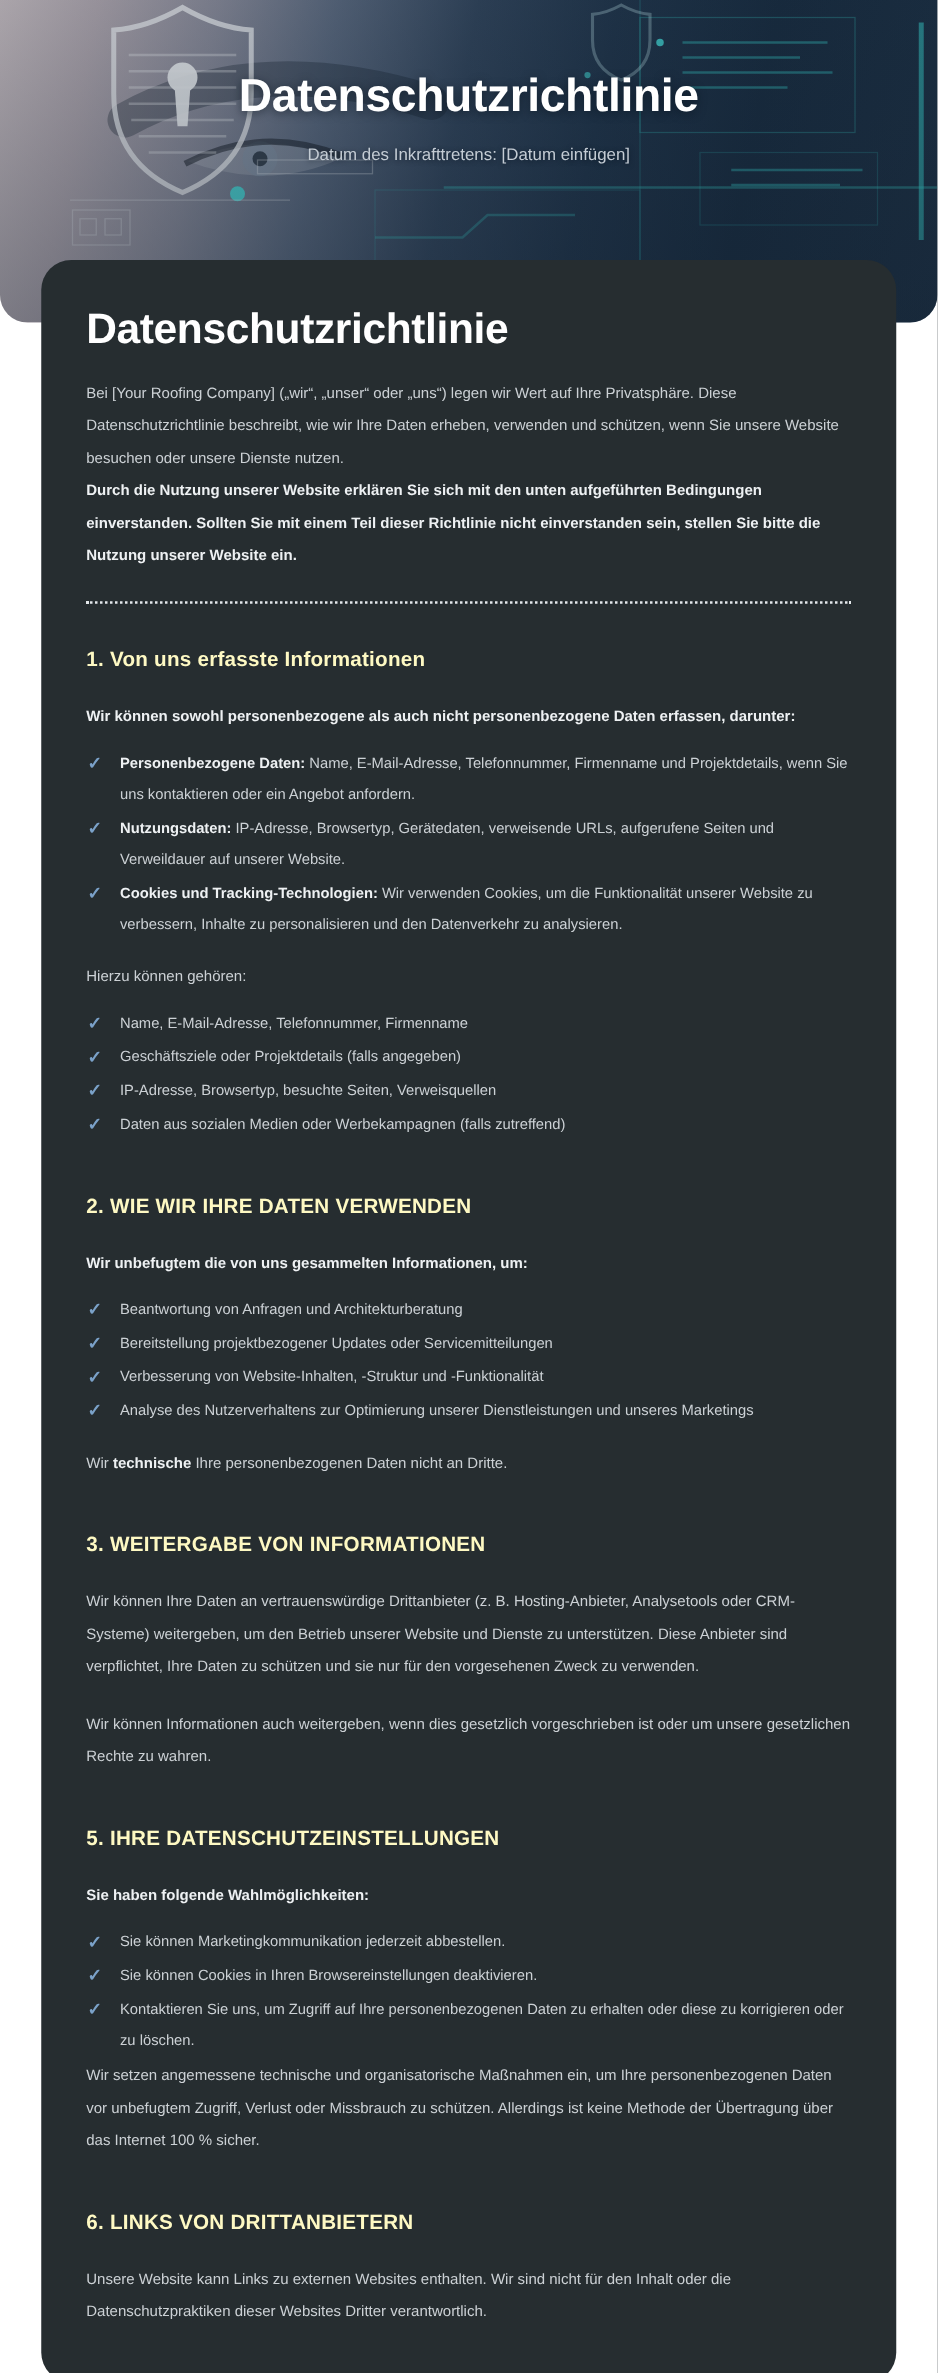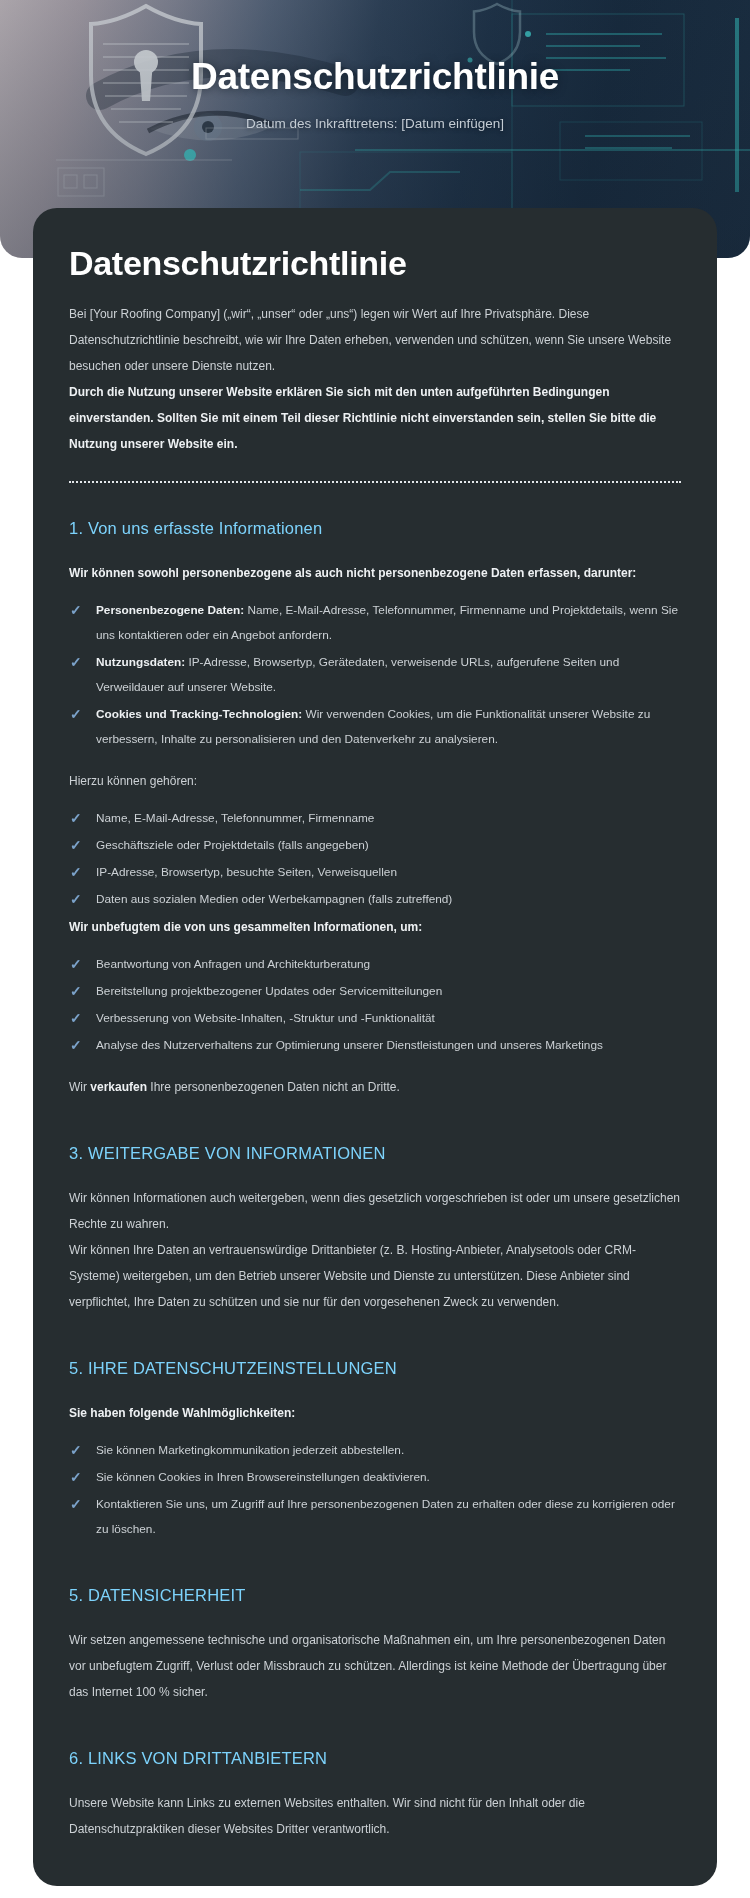--- a/index.html
+++ b/index.html
@@ -53,22 +53,22 @@
     color:#ffffff;
   }
   .p { margin:0; font-size:12px; line-height:26px; color:#ccd1d5; }
   .p.strong { font-weight:bold; color:#eef1f3; }
   .p + .p.gap { margin-top:20px; }
 
   .divider { border-top:2px dotted #e4e8eb; margin:24px 0 0; height:0; }
 
   .sec-heading {
     margin:44px 0 22px;
-    font-size:16.5px; font-weight:normal; letter-spacing:.2px;
-    color:#7dd3fc;
+    font-size:16.5px; font-weight:bold; letter-spacing:.2px;
+    color:#fef9c3;
   }
   .sec-heading.first { margin-top:36px; }
   .sec-lead { margin:0 0 12px; font-size:12px; line-height:26px; font-weight:bold; color:#eef1f3; }
   .sub-lead { margin:16px 0 12px; }
 
   .check-list { margin:0; }
   .check-item { display:flex; align-items:flex-start; margin:2px 0; }
   .check-icon {
     flex:none; width:26px; padding-left:1px;
     font-size:14px; line-height:25px; font-weight:bold;
@@ -194,46 +194,47 @@
         <span class="check-text">IP-Adresse, Browsertyp, besuchte Seiten, Verweisquellen</span>
       </div>
       <div class="check-item">
         <span class="check-icon">✓</span>
         <span class="check-text">Daten aus sozialen Medien oder Werbekampagnen (falls zutreffend)</span>
       </div>
     </div>
   </section>
 
   <section>
+    <h3 class="sec-heading">2. WIE WIR IHRE DATEN VERWENDEN</h3>
     <p class="sec-lead">Wir unbefugtem die von uns gesammelten Informationen, um:</p>
     <div class="check-list">
       <div class="check-item">
         <span class="check-icon">✓</span>
         <span class="check-text">Beantwortung von Anfragen und Architekturberatung</span>
       </div>
       <div class="check-item">
         <span class="check-icon">✓</span>
         <span class="check-text">Bereitstellung projektbezogener Updates oder Servicemitteilungen</span>
       </div>
       <div class="check-item">
         <span class="check-icon">✓</span>
         <span class="check-text">Verbesserung von Website-Inhalten, -Struktur und -Funktionalität</span>
       </div>
       <div class="check-item">
         <span class="check-icon">✓</span>
         <span class="check-text">Analyse des Nutzerverhaltens zur Optimierung unserer Dienstleistungen und unseres Marketings</span>
       </div>
     </div>
-    <p class="p note"><span>Wir </span><b>verkaufen</b><span> Ihre personenbezogenen Daten nicht an Dritte.</span></p>
+    <p class="p note"><span>Wir </span><b>technische</b><span> Ihre personenbezogenen Daten nicht an Dritte.</span></p>
   </section>
 
   <section>
     <h3 class="sec-heading">3. WEITERGABE VON INFORMATIONEN</h3>
+    <p class="p">Wir können Ihre Daten an vertrauenswürdige Drittanbieter (z. B. Hosting-Anbieter, Analysetools oder CRM-Systeme) weitergeben, um den Betrieb unserer Website und Dienste zu unterstützen. Diese Anbieter sind verpflichtet, Ihre Daten zu schützen und sie nur für den vorgesehenen Zweck zu verwenden.</p>
     <p class="p gap">Wir können Informationen auch weitergeben, wenn dies gesetzlich vorgeschrieben ist oder um unsere gesetzlichen Rechte zu wahren.</p>
-    <p class="p">Wir können Ihre Daten an vertrauenswürdige Drittanbieter (z. B. Hosting-Anbieter, Analysetools oder CRM-Systeme) weitergeben, um den Betrieb unserer Website und Dienste zu unterstützen. Diese Anbieter sind verpflichtet, Ihre Daten zu schützen und sie nur für den vorgesehenen Zweck zu verwenden.</p>
   </section>
 
   <section>
     <h3 class="sec-heading">5. IHRE DATENSCHUTZEINSTELLUNGEN</h3>
     <p class="sec-lead">Sie haben folgende Wahlmöglichkeiten:</p>
     <div class="check-list">
       <div class="check-item">
         <span class="check-icon">✓</span>
         <span class="check-text">Sie können Marketingkommunikation jederzeit abbestellen.</span>
       </div>
@@ -242,21 +243,20 @@
         <span class="check-text">Sie können Cookies in Ihren Browsereinstellungen deaktivieren.</span>
       </div>
       <div class="check-item">
         <span class="check-icon">✓</span>
         <span class="check-text">Kontaktieren Sie uns, um Zugriff auf Ihre personenbezogenen Daten zu erhalten oder diese zu korrigieren oder zu löschen.</span>
       </div>
     </div>
   </section>
 
   <section>
-    <h3 class="sec-heading">5. DATENSICHERHEIT</h3>
     <p class="p">Wir setzen angemessene technische und organisatorische Maßnahmen ein, um Ihre personenbezogenen Daten vor unbefugtem Zugriff, Verlust oder Missbrauch zu schützen. Allerdings ist keine Methode der Übertragung über das Internet 100 % sicher.</p>
   </section>
 
   <section>
     <h3 class="sec-heading">6. LINKS VON DRITTANBIETERN</h3>
     <p class="p">Unsere Website kann Links zu externen Websites enthalten. Wir sind nicht für den Inhalt oder die Datenschutzpraktiken dieser Websites Dritter verantwortlich.</p>
   </section>
 
 </main>
 

